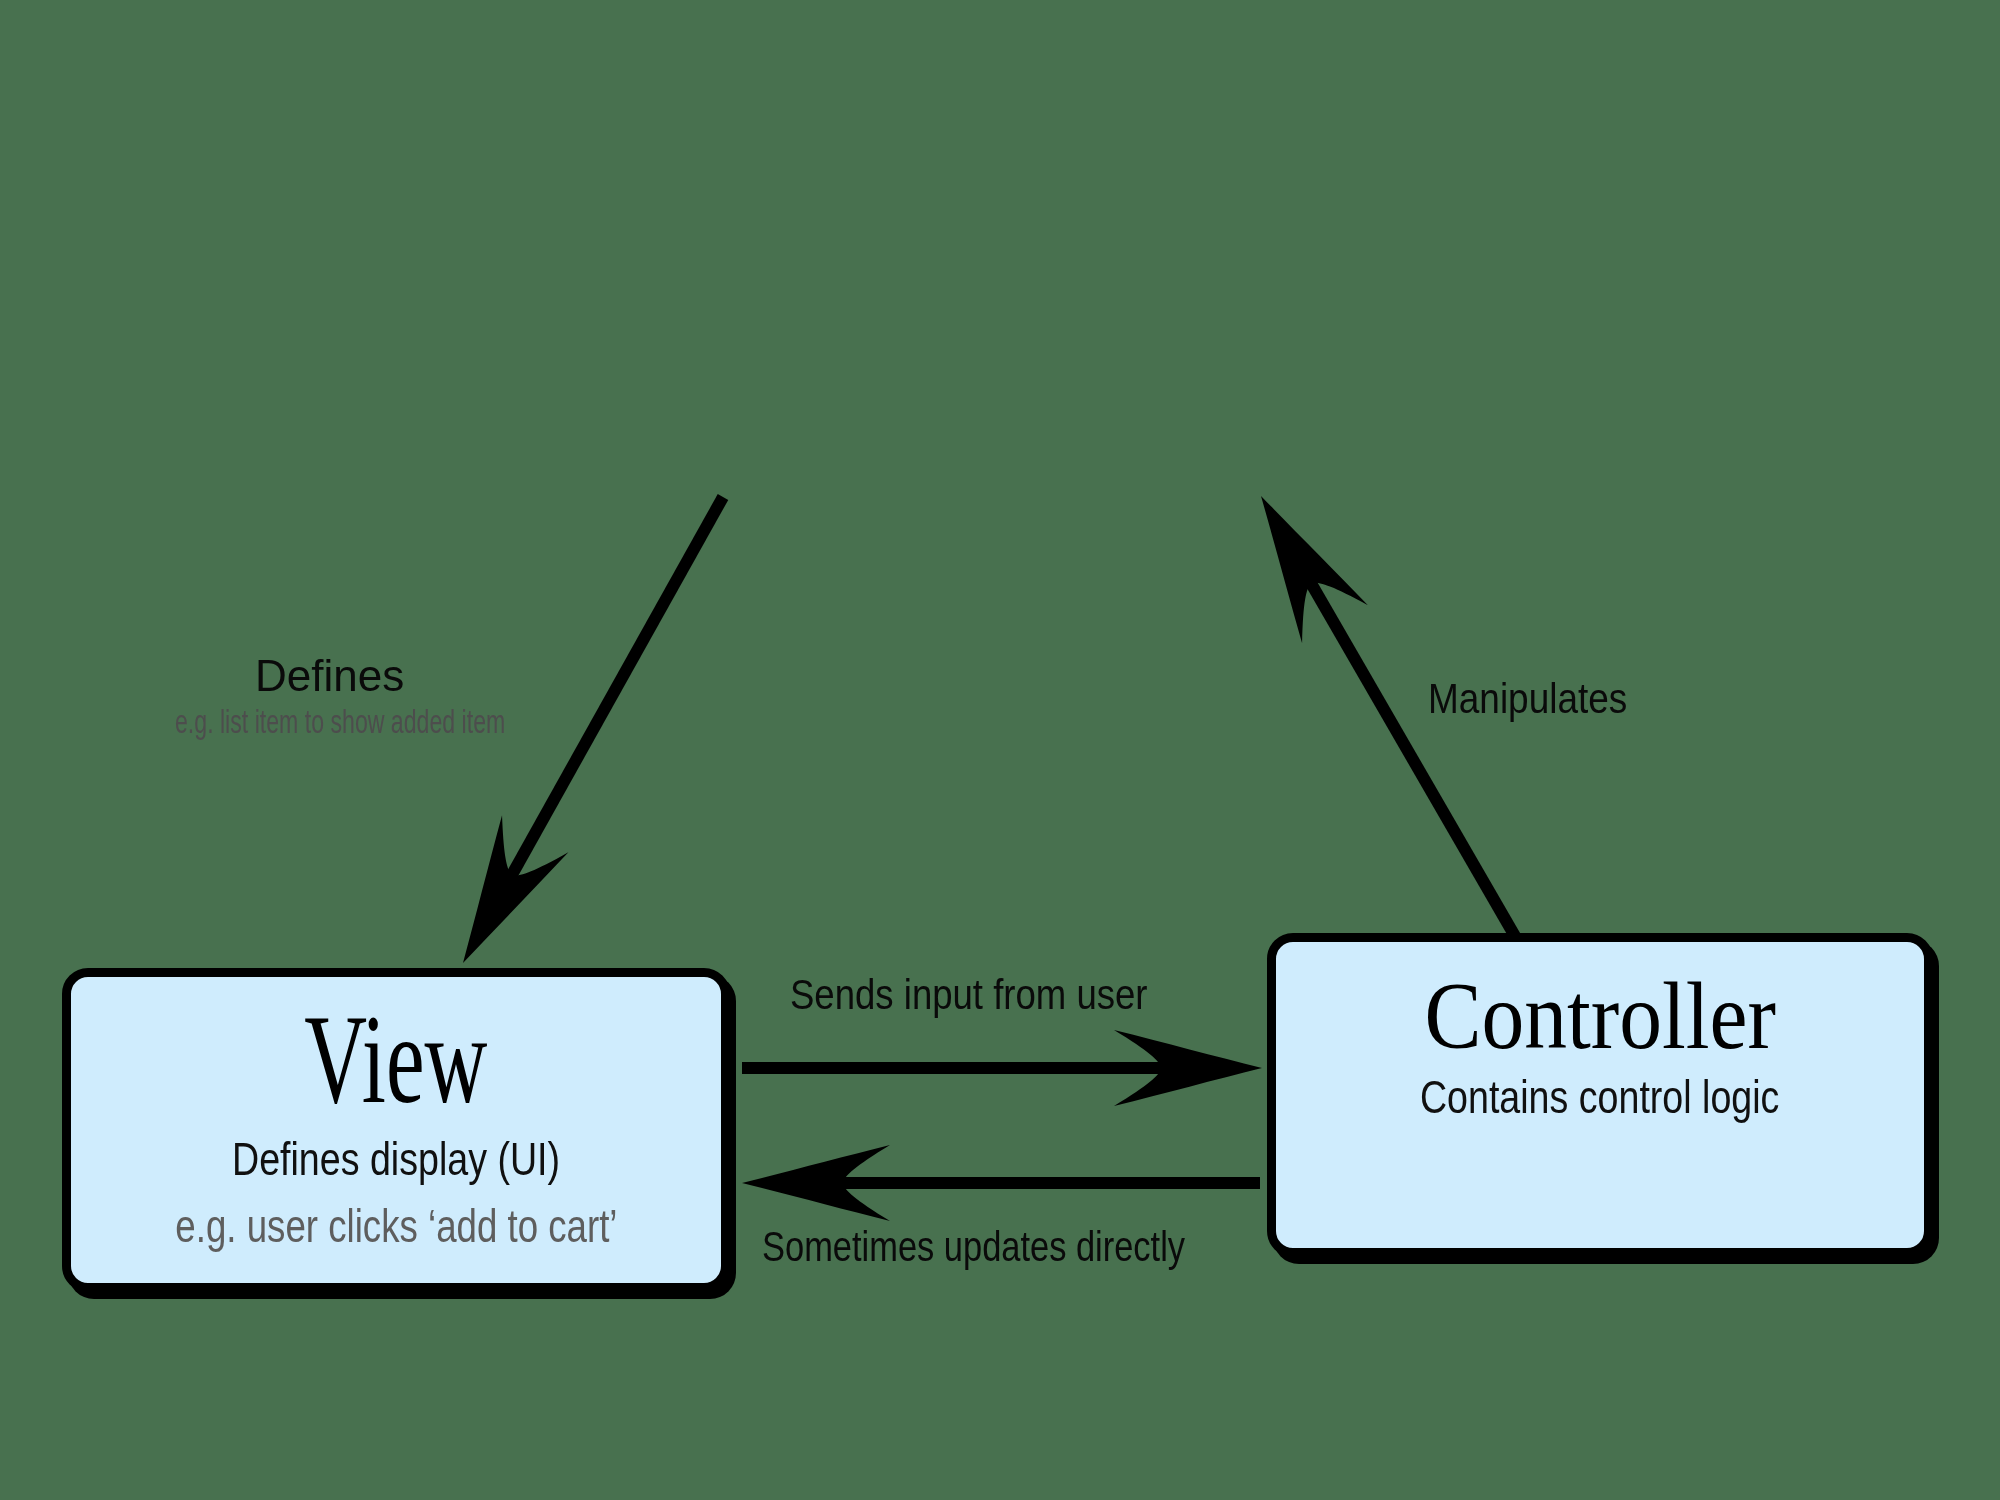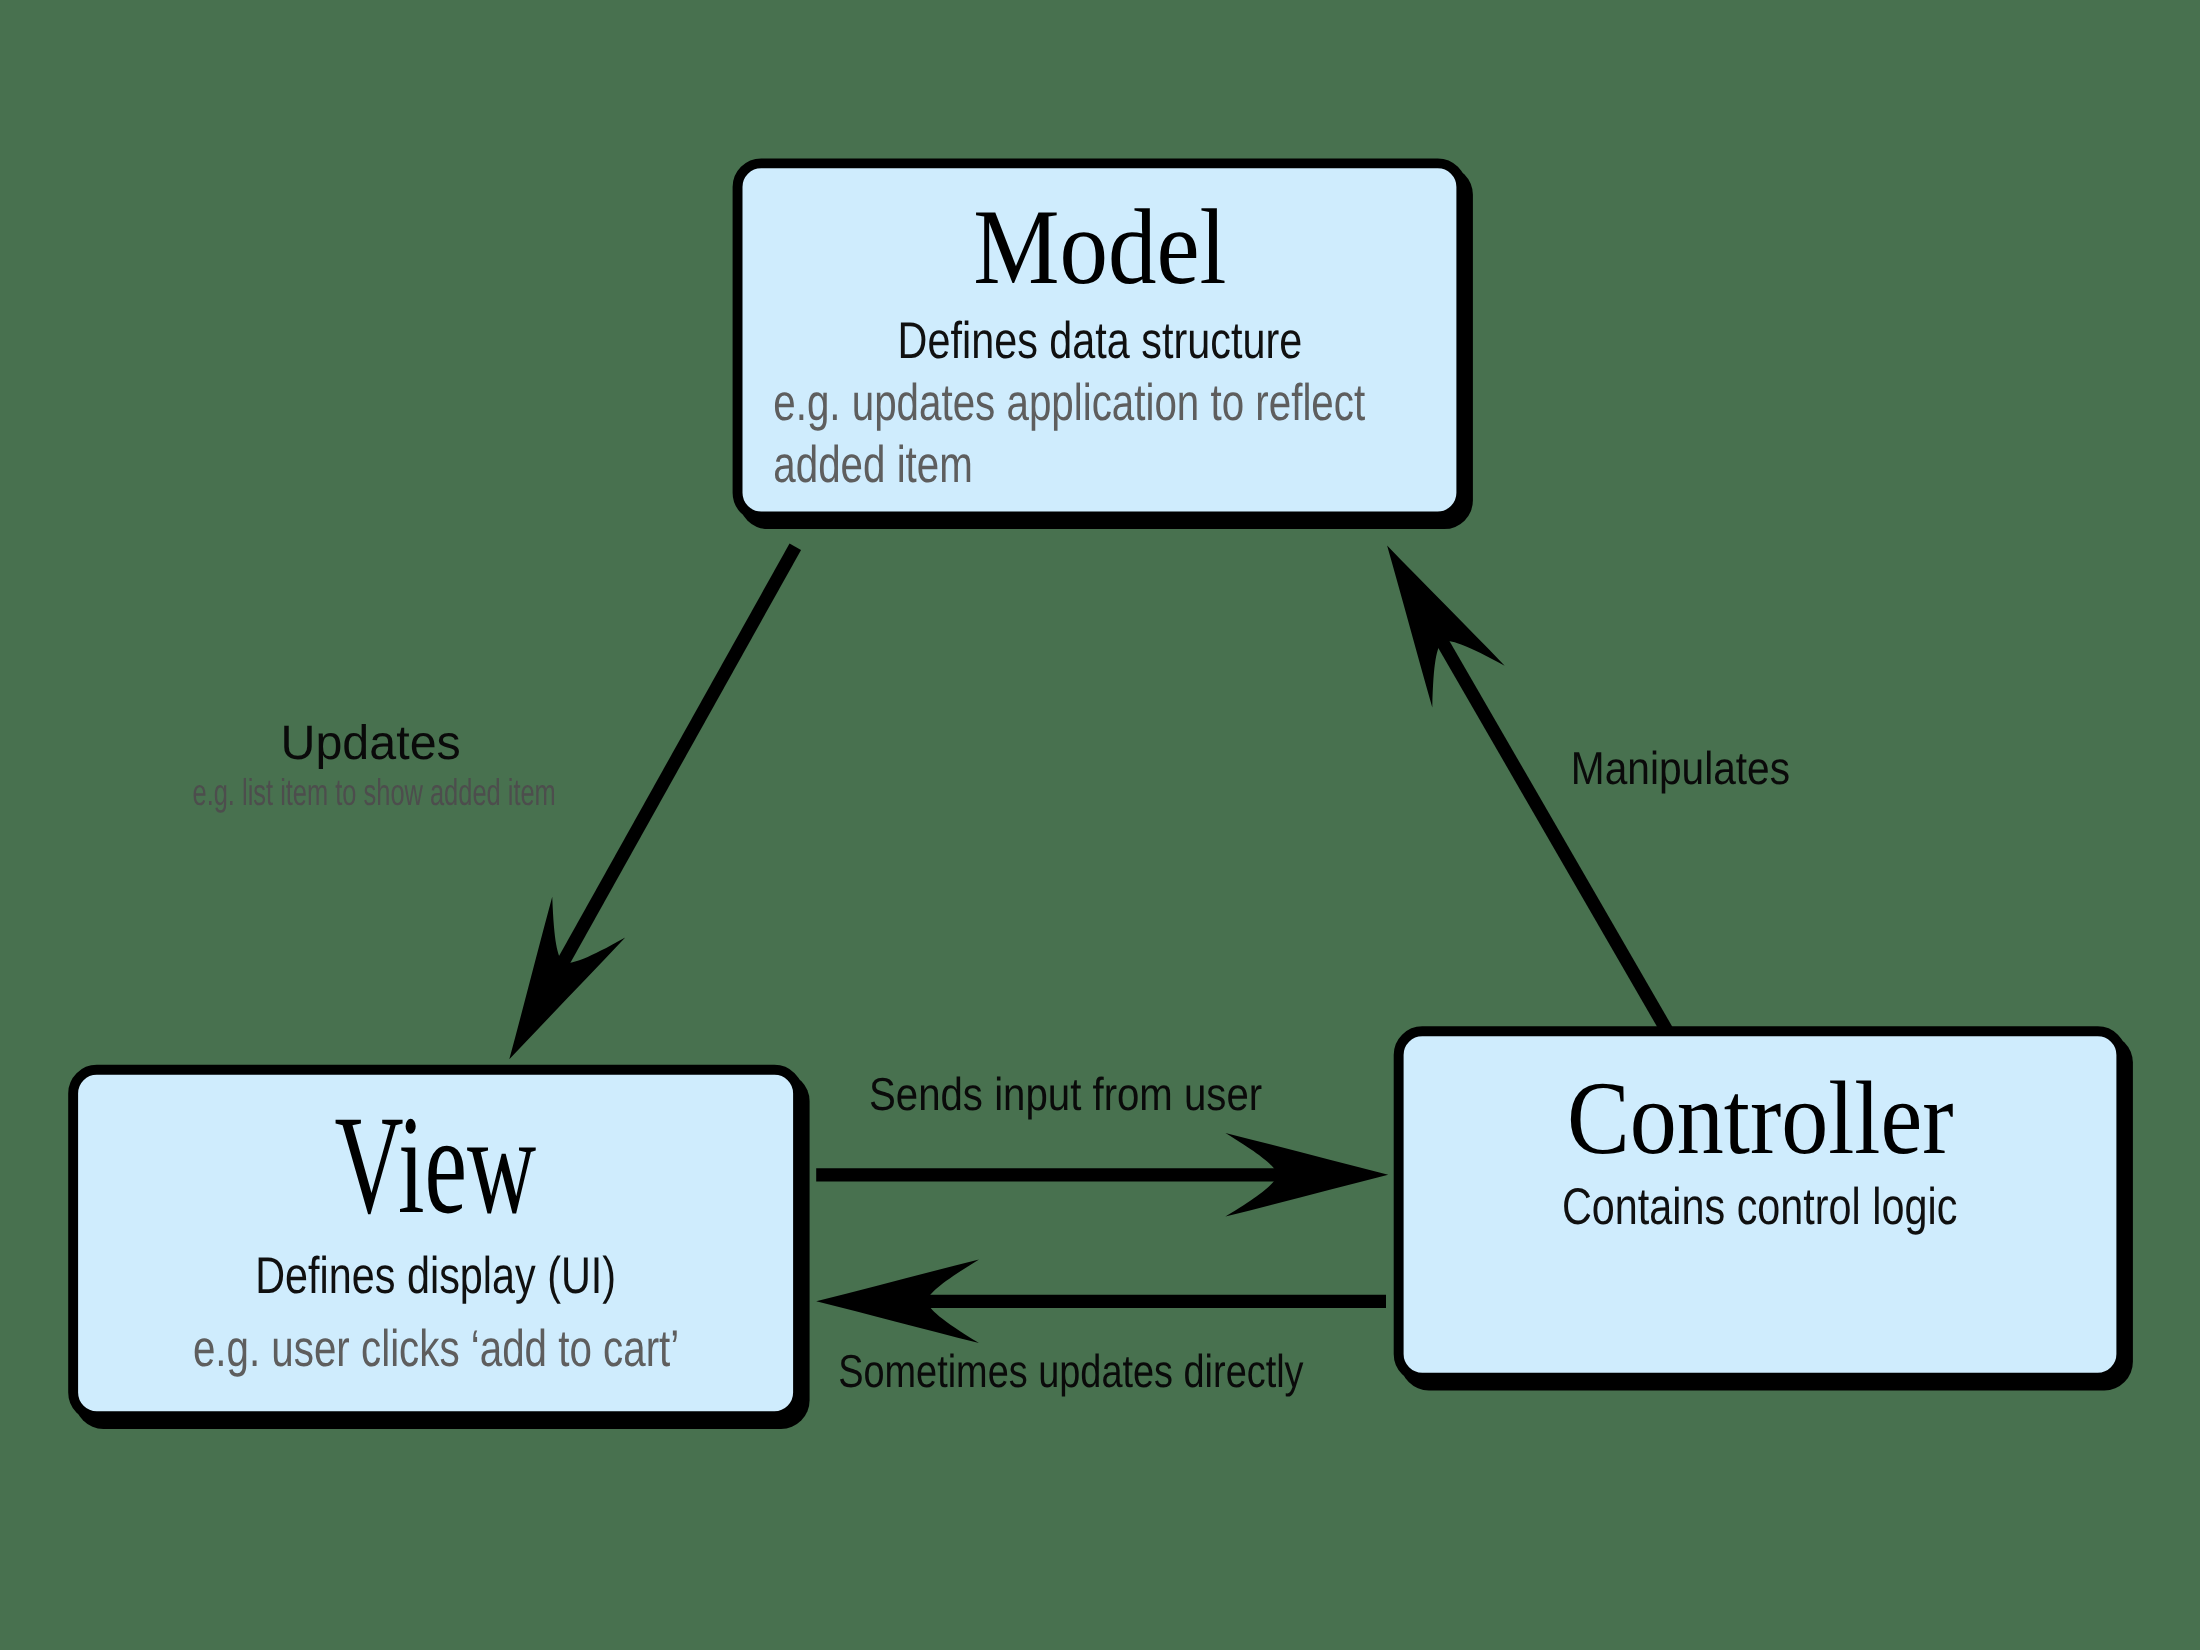--- a/index.html
+++ b/index.html
@@ -98,41 +98,33 @@
       <line x1="742" y1="1068" x2="1170" y2="1068" stroke="#000" stroke-width="12"></line>
       <use href="#ah" fill="#000" transform="translate(1262,1068)"></use>
     </g>
 
     <g>
       <line x1="1260" y1="1183" x2="838" y2="1183" stroke="#000" stroke-width="12"></line>
       <use href="#ah" fill="#000" transform="translate(742,1183) rotate(180)"></use>
     </g>
   </svg>
 
-  <div class="box" id="box-model">
-    <div class="title">Model</div>
-    <div class="subtitle">Defines data structure</div>
-    <div class="example left">
-      <span class="line">e.g. updates application to reflect</span>
-      <span class="line">added item</span>
-    </div>
-  </div>
 
   <div class="box" id="box-view">
     <div class="title">View</div>
     <div class="subtitle">Defines display (UI)</div>
     <div class="example center">
       <span class="line">e.g. user clicks ‘add to cart’</span>
     </div>
   </div>
 
   <div class="box" id="box-controller">
     <div class="title">Controller</div>
     <div class="subtitle">Contains control logic</div>
   </div>
 
-  <div class="arrow-label" id="lbl-updates">Updates</div>
+  <div class="arrow-label" id="lbl-updates">Defines</div>
   <div class="arrow-label" id="lbl-updates-sub">e.g. list item to show added item</div>
   <div class="arrow-label" id="lbl-manipulates">Manipulates</div>
   <div class="arrow-label" id="lbl-sends">Sends input from user</div>
   <div class="arrow-label" id="lbl-sometimes">Sometimes updates directly</div>
 
 </div>
 
 </body></html>

